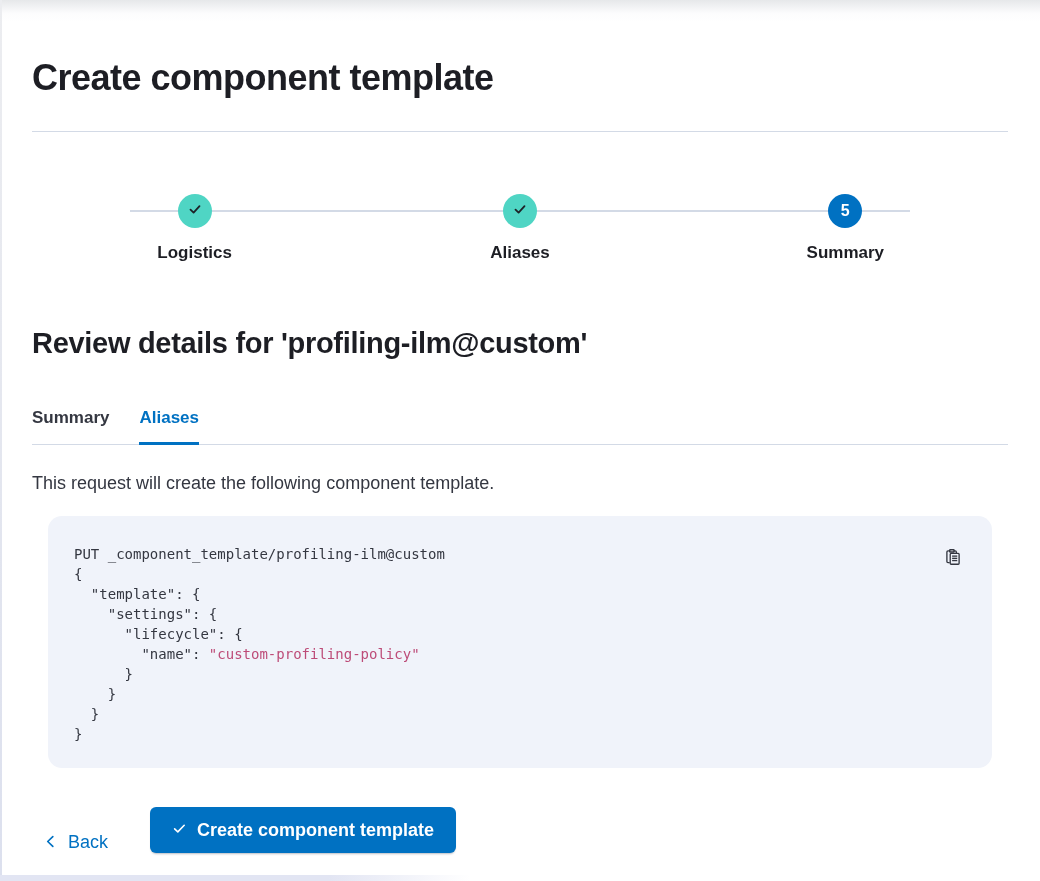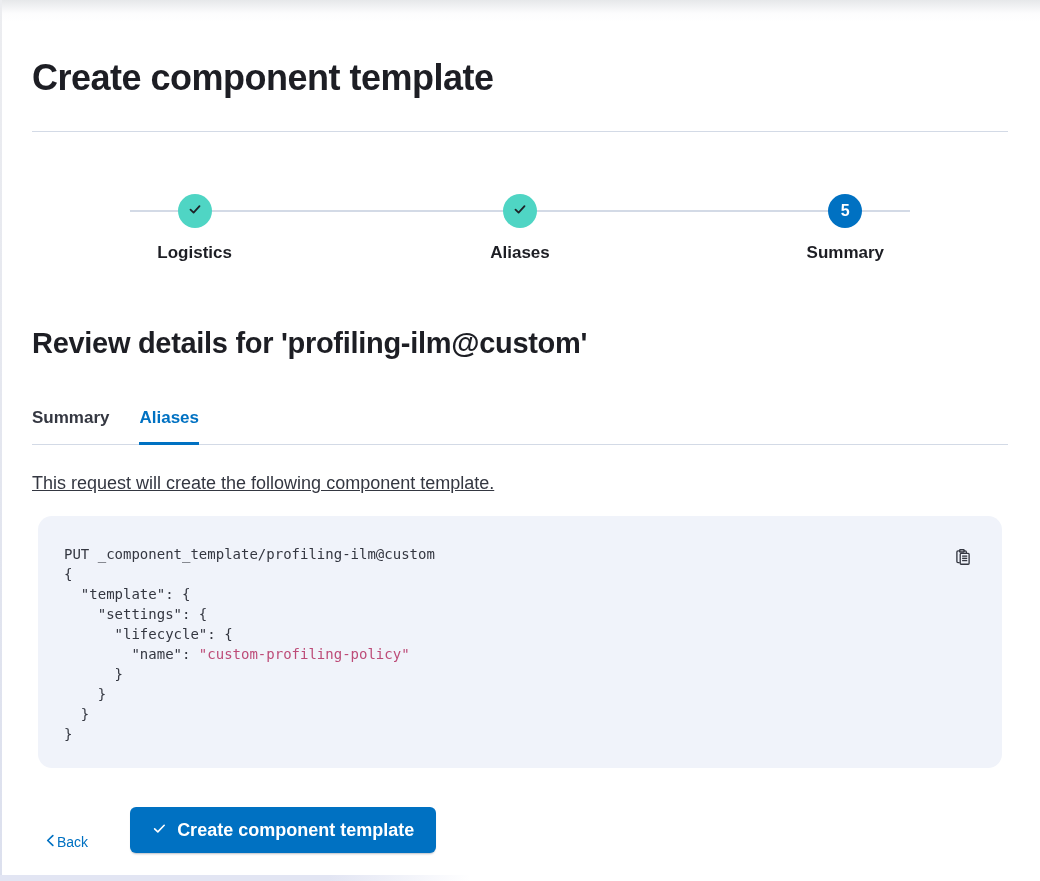--- a/index.html
+++ b/index.html
@@ -67,46 +67,46 @@
     border-bottom: 1px solid #D3DAE6;
   }
   .tab {
     font-size: 17px; font-weight: 700; line-height: 21px;
     padding-bottom: 14px; border-bottom: 3px solid transparent;
     margin-bottom: -1px; color: #343741; cursor: pointer;
   }
   .tab.active { color: #0071C2; border-bottom-color: #0071C2; }
 
   p.request-desc {
-    margin: 27px 32px 0; font-size: 18px; line-height: 22px; color: #343741; text-decoration: underline;
+    margin: 27px 32px 0; font-size: 18px; line-height: 22px; color: #343741;
   }
 
   
   .codeblock {
-    margin: 22px 38px 0; background: #F0F3FA; border-radius: 14px;
+    margin: 22px 48px 0; background: #F0F3FA; border-radius: 14px;
     padding: 28px 26px 24px; position: relative;
   }
   .codeblock .code-line {
     font-family: "DejaVu Sans Mono", monospace; font-size: 14px;
     line-height: 20px; white-space: pre; color: #343741;
   }
   .codeblock .str { color: #BD4C78; }
   .copy-btn {
     position: absolute; top: 30px; right: 28px; width: 22px; height: 22px;
     background: transparent; border: none; cursor: pointer; padding: 0;
     display: flex; align-items: center; justify-content: center;
   }
 
   
   .footer {
     margin: 38px 32px 0; display: flex; align-items: center;
   }
   .back-btn {
-    display: flex; align-items: center; color: #0071C2;
-    font-size: 14px; line-height: 24px; cursor: pointer; background: none;
+    display: flex; align-items: center; gap: 11px; color: #0071C2;
+    font-size: 18px; line-height: 24px; cursor: pointer; background: none;
     border: none; font-family: inherit; padding: 0 12px; margin-top: 24px;
   }
   .create-btn {
     margin-left: 30px; display: flex; align-items: center; gap: 10px;
     background: #0071C2; color: #FFFFFF; border: none; border-radius: 6px;
     height: 46px; padding: 0 22px; font-size: 18px; font-weight: 600;
     font-family: inherit; cursor: pointer;
     box-shadow: 0 2px 2px -1px rgba(26,36,58,0.3);
   }
 </style>

